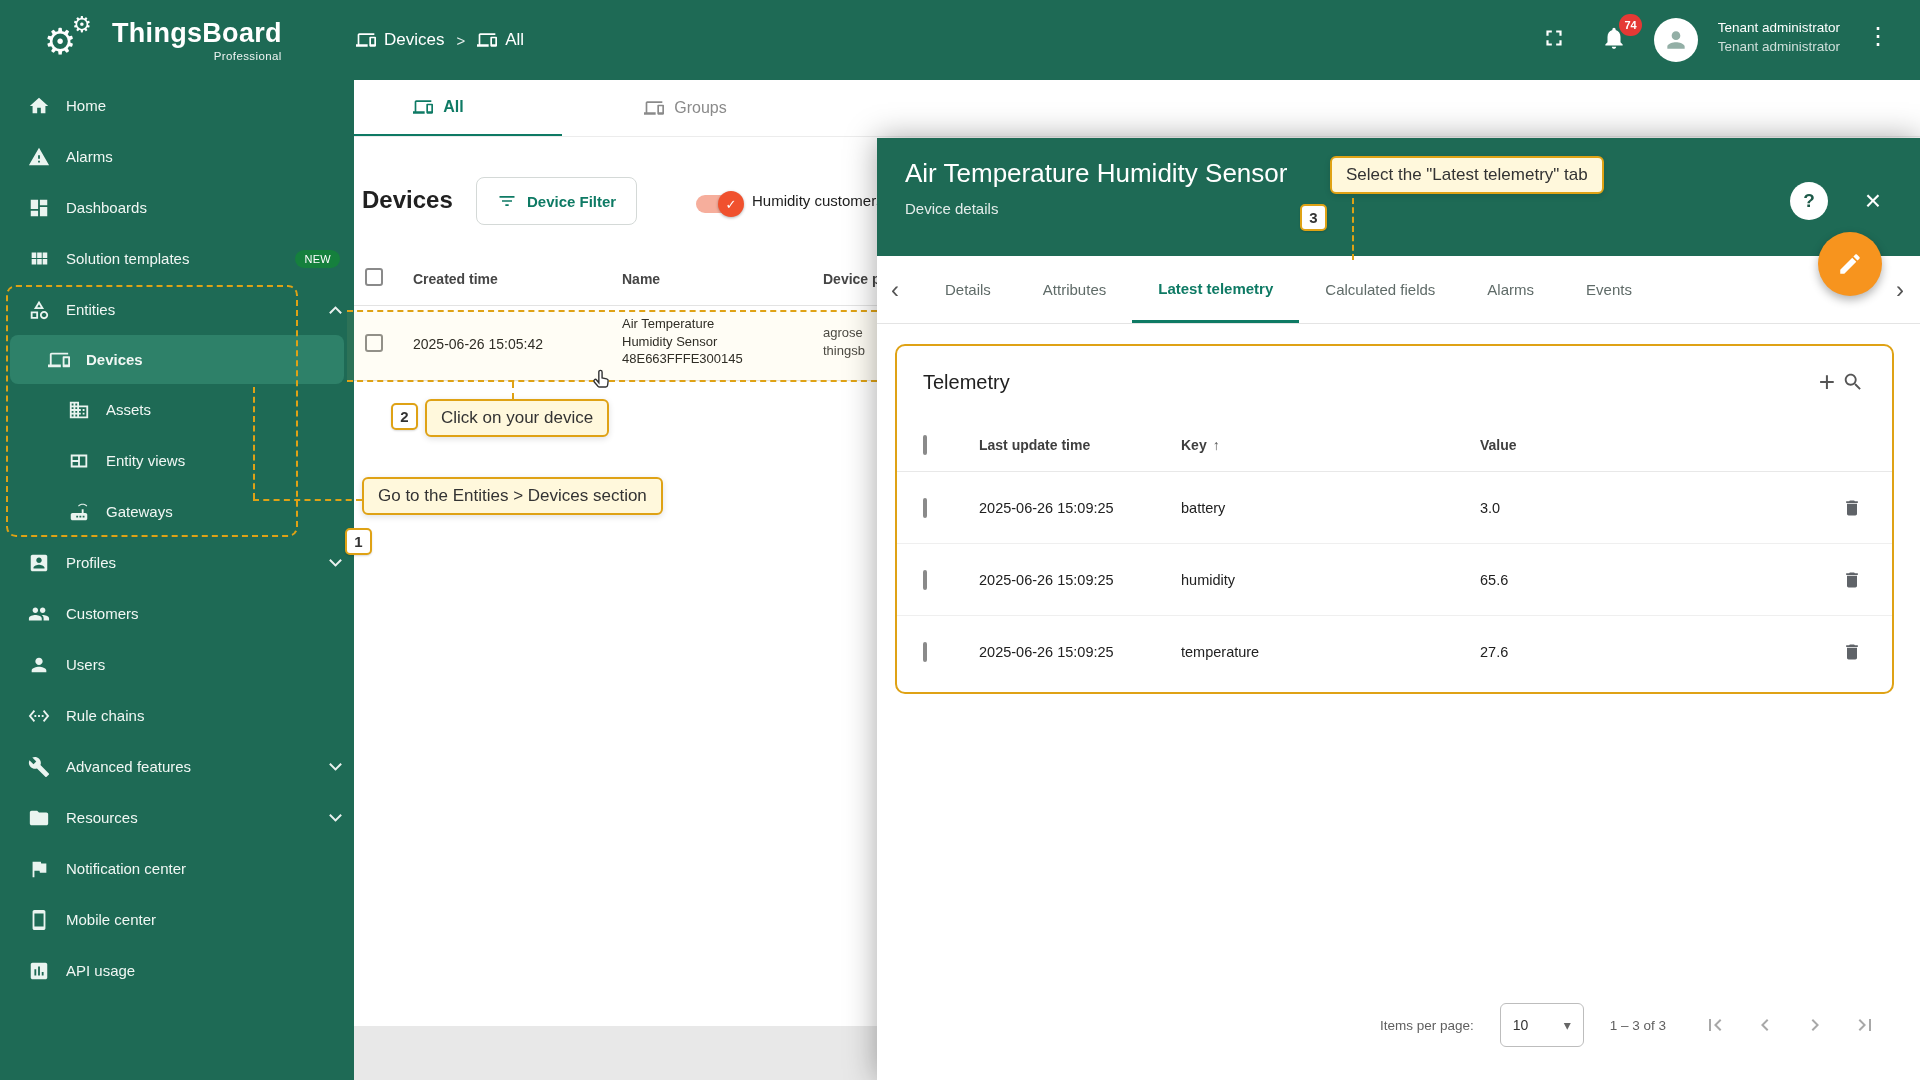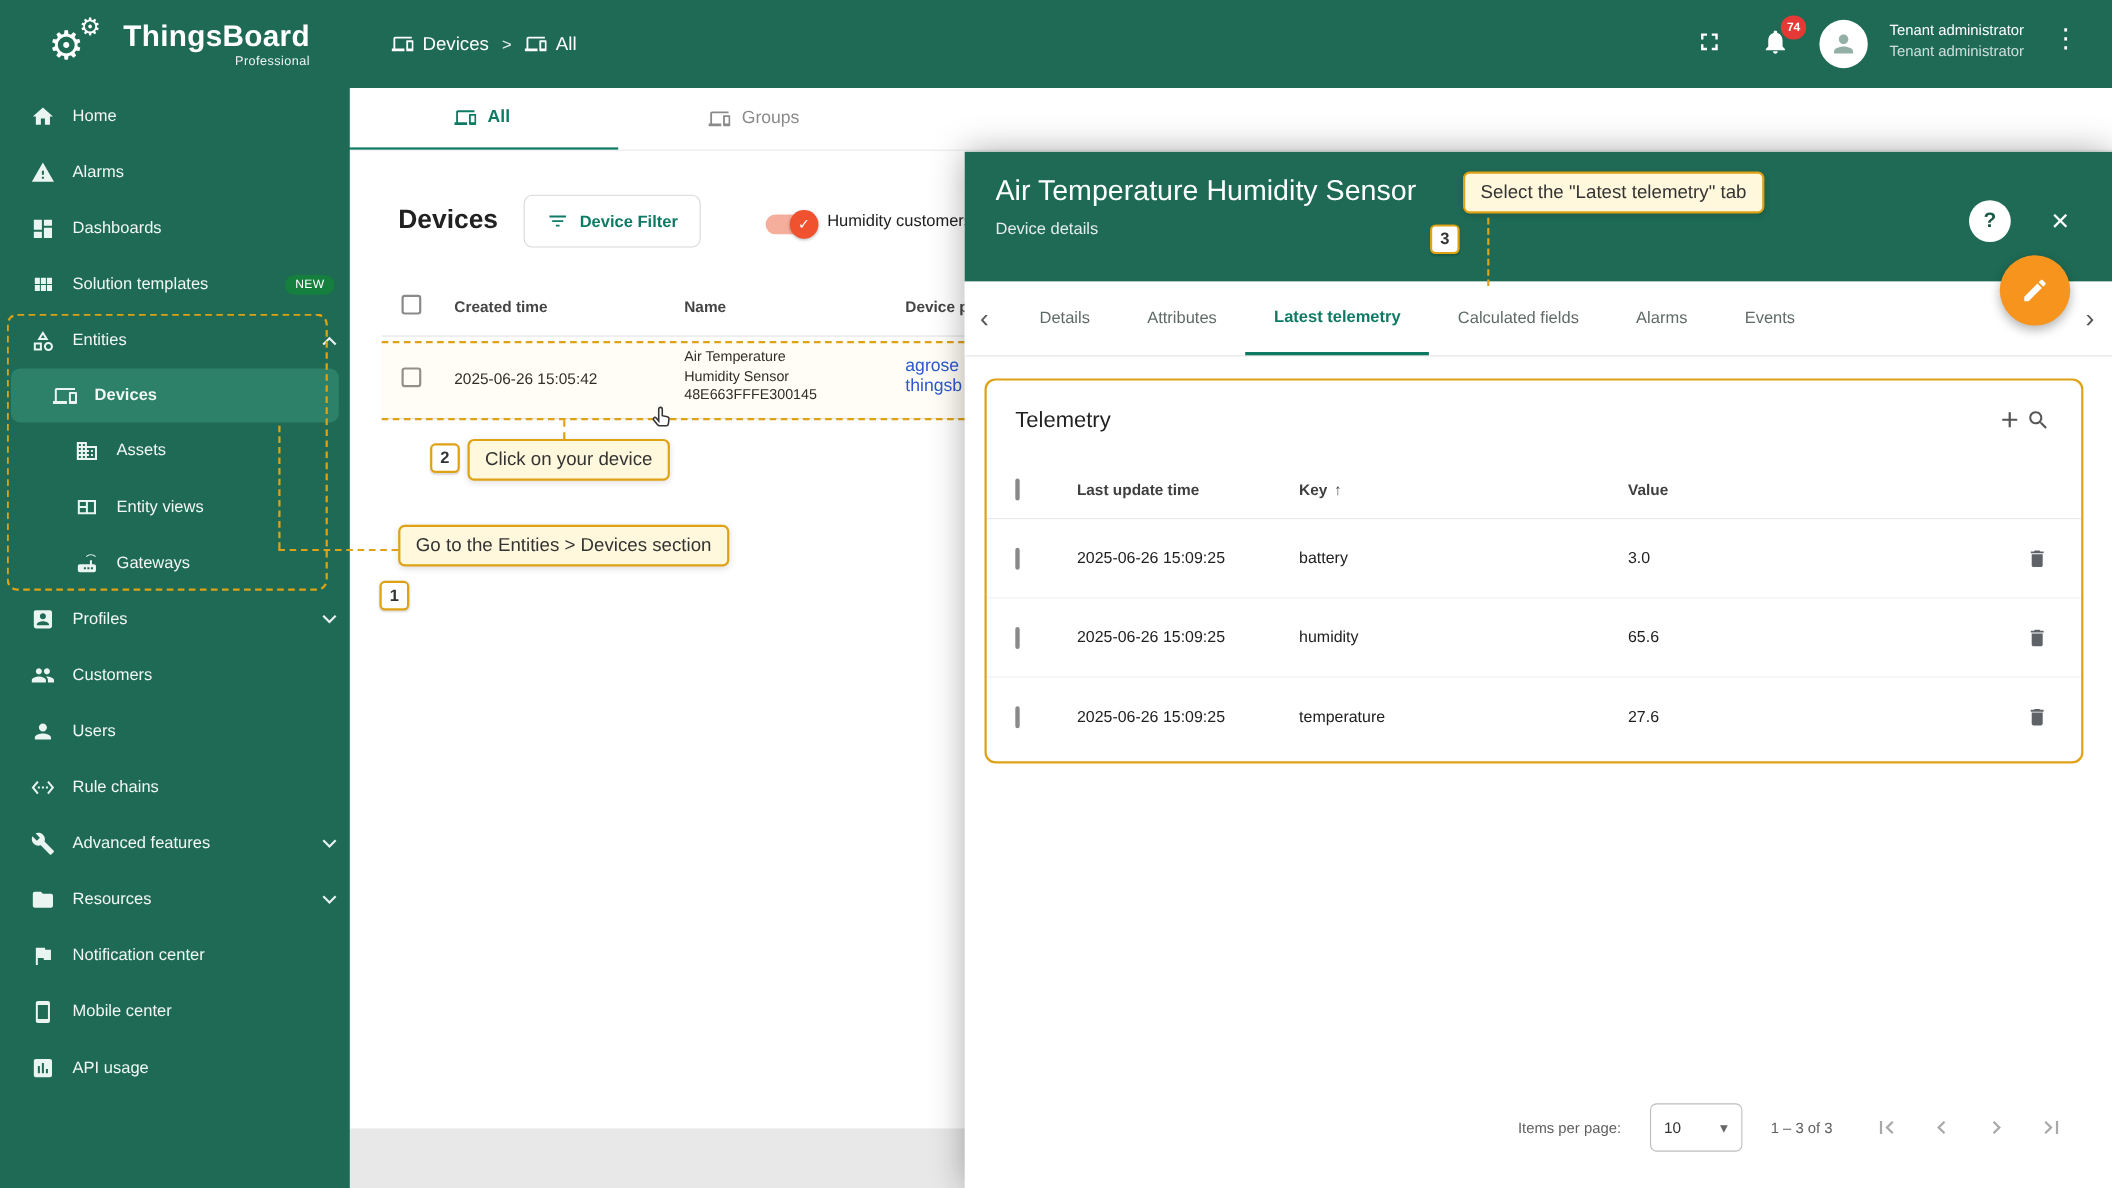--- a/index.html
+++ b/index.html
@@ -37,21 +37,21 @@
   .icbtn svg{width:26px;height:26px;fill:#fff}
   .bellwrap{position:relative}
   .badge{position:absolute;top:-4px;right:-8px;min-width:22px;height:22px;border-radius:11px;background:var(--red);color:#fff;font-size:11px;font-weight:700;display:flex;align-items:center;justify-content:center;padding:0 5px}
   .avatar{width:44px;height:44px;border-radius:50%;background:#fff;display:flex;align-items:center;justify-content:center;cursor:pointer}
   .avatar svg{width:26px;height:26px;fill:#93AFA6}
   .usertext{display:flex;flex-direction:column;font-size:13.5px;line-height:19px}
   .usertext .u2{opacity:.78}
   .kebab{font-size:24px;line-height:1;padding:6px;cursor:pointer}
 
   
-  .sidebar{position:absolute;left:0;top:80px;width:318px;height:1000px;background:var(--green);color:#F1F7F4;z-index:10;overflow:hidden}
+  .sidebar{position:absolute;left:0;top:80px;width:354px;height:1000px;background:var(--green);color:#F1F7F4;z-index:10;overflow:hidden}
   .nav-item{height:51px;display:flex;align-items:center;gap:16px;padding:0 14px 0 28px;font-size:15px;cursor:pointer}
   .nav-item.sub{padding-left:68px}
   .nav-item.active{background:var(--green-active);border-radius:8px;margin:0 10px;padding-left:38px;height:49px;font-weight:600}
   .nico{width:22px;height:22px;flex:0 0 22px}
   .nico svg{width:22px;height:22px;fill:#EAF4F0}
   .nlabel{white-space:nowrap}
   .newbadge{margin-left:auto;background:#15803d;color:#fff;font-size:11px;font-weight:400;padding:3px 9px;border-radius:10px;letter-spacing:.3px}
   .chev{margin-left:auto;width:9px;height:9px;border-right:2px solid rgba(255,255,255,.9);border-bottom:2px solid rgba(255,255,255,.9)}
   .chev.down{transform:rotate(45deg);margin-top:-4px}
   .chev.up{transform:rotate(-135deg);margin-top:6px}
@@ -69,21 +69,21 @@
   .filterbtn{position:absolute;left:170px;top:40px;height:48px;display:flex;align-items:center;gap:10px;padding:0 20px;border:1px solid #d4d9d7;border-radius:8px;color:var(--teal);font-size:15px;font-weight:600;background:#fff;cursor:pointer}
   .filterbtn svg{width:20px;height:20px;fill:var(--teal)}
   .toggle{position:absolute;left:390px;top:58px;width:44px;height:18px;border-radius:9px;background:#F6AE9C;cursor:pointer}
   .toggle .thumb{position:absolute;right:-4px;top:-4px;width:26px;height:26px;border-radius:50%;background:var(--toggle);display:flex;align-items:center;justify-content:center;color:#fff;font-size:13px;font-weight:700;box-shadow:0 1px 3px rgba(0,0,0,.3)}
   .togglelabel{position:absolute;left:446px;top:55px;font-size:15px;color:#202020;width:135px;overflow:hidden;white-space:nowrap}
   .cb{width:18px;height:18px;border:2px solid #8a8a8a;border-radius:3px;background:#fff;cursor:pointer}
   .thc{position:absolute;font-size:14px;font-weight:700;color:#454545;white-space:nowrap}
   .hline{position:absolute;left:41px;right:0;height:0;border-bottom:1px solid #e3e3e3}
   .cell{position:absolute;font-size:14px;color:#212121;white-space:nowrap}
   .namecell{font-size:13px;line-height:17.5px}
-  .profcell{font-size:16px;line-height:17.5px;color:#1d4ed8}
+  .profcell{font-size:13px;line-height:17.5px;color:#404040}
 
   .bottom-strip{position:absolute;left:306px;top:1026px;width:571px;height:54px;background:#e8e8e8;z-index:5}
 
   
   .t-rect{position:absolute;left:6px;top:285px;width:292px;height:252px;border:2px dashed var(--yellow);border-radius:10px;z-index:15;pointer-events:none}
   .t-vline{position:absolute;left:253px;top:387px;height:112px;width:0;border-left:2px dashed var(--yellow);z-index:16;pointer-events:none}
   .t-hline{position:absolute;left:253px;top:499px;width:109px;height:0;border-top:2px dashed var(--yellow);z-index:16;pointer-events:none}
   .rowhl{position:absolute;left:347px;top:310px;width:530px;height:72px;border-top:2px dashed var(--yellow);border-bottom:2px dashed var(--yellow);background:rgba(255,225,120,.07);z-index:14;pointer-events:none}
   .c2line{position:absolute;left:512px;top:382px;height:17px;width:0;border-left:2px dashed var(--yellow);z-index:15;pointer-events:none}
   .tbox{position:absolute;background:var(--yellow-bg);border:2px solid var(--yellow);border-radius:6px;padding:7px 14px;font-size:17px;color:#333;white-space:nowrap;box-shadow:0 2px 6px rgba(0,0,0,.12);z-index:15}

